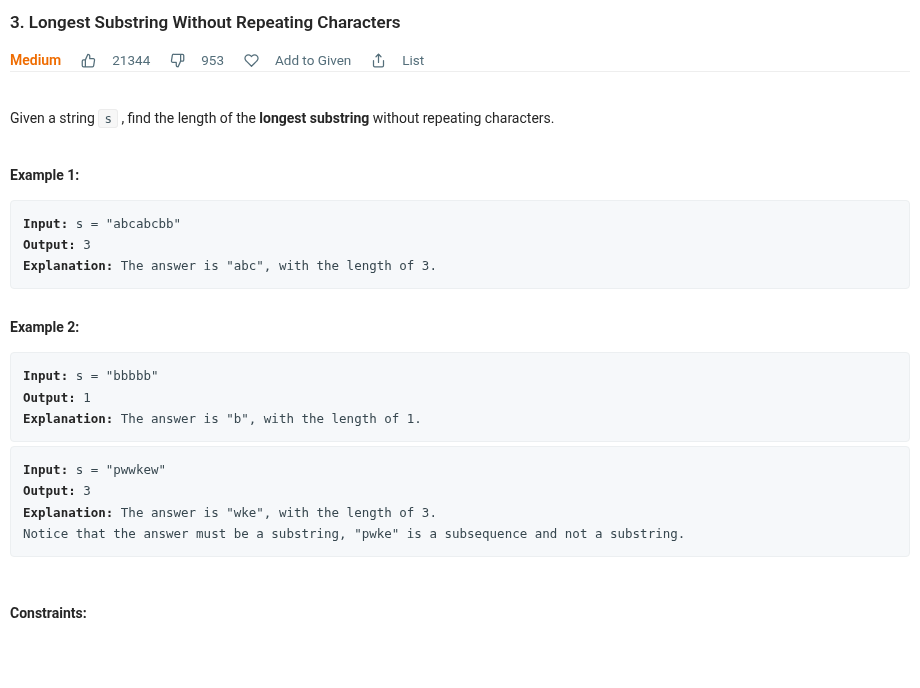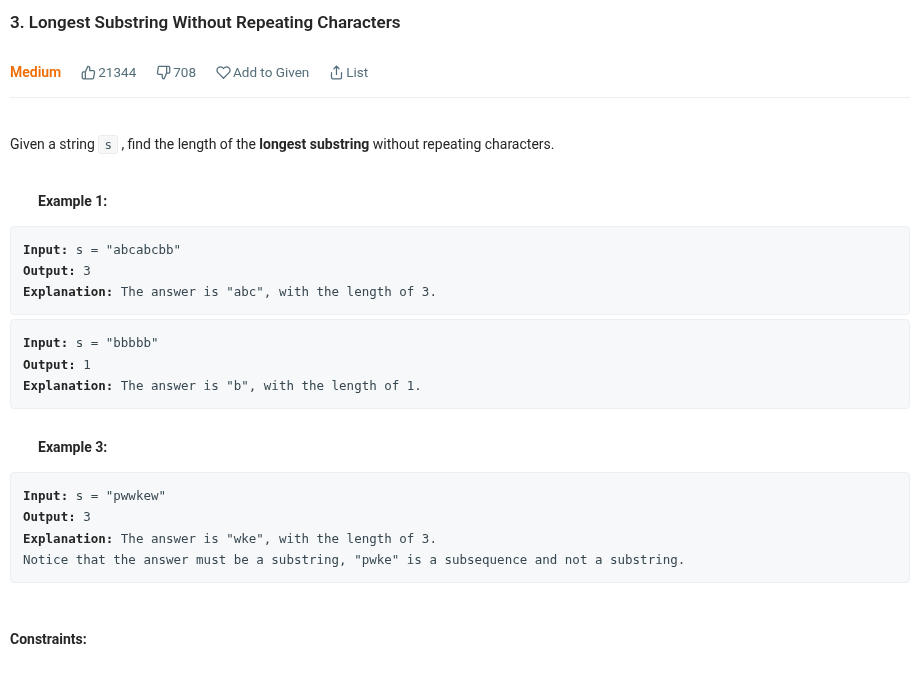--- a/index.html
+++ b/index.html
@@ -9,41 +9,40 @@
     color: #262626;
     font-size: 14px;
     line-height: 1.5;
     padding: 10px 10px 20px 10px;
     width: 920px;
   }
   h1.title {
     font-size: 17px;
     font-weight: 600;
     color: #262626;
-    margin-bottom: 26px;
+    margin-bottom: 14px;
   }
   .meta-row {
     display: flex;
     align-items: center;
     gap: 20px;
-    padding-bottom: 14px;
     border-bottom: 1px solid #eee;
     margin-bottom: 18px;
     font-size: 13.5px;
     color: #546e7a;
   }
   .difficulty {
     color: #ef6c00;
     font-weight: 600;
     font-size: 14px;
   }
   .meta-item {
     display: inline-flex;
     align-items: center;
-    gap: 2px;
+    gap: 16px;
     color: #546e7a;
     cursor: pointer;
   }
   .meta-item svg { flex-shrink: 0; }
   .desc {
     font-size: 14px;
     color: #262626;
     margin-bottom: 36px;
     margin-top: 36px;
   }
@@ -55,21 +54,20 @@
     border-radius: 3px;
     padding: 1px 5px;
     color: #455a64;
   }
   .example-heading {
     font-size: 14px;
     font-weight: 700;
     color: #262626;
     margin-top: 28px;
     margin-bottom: 14px;
-    margin-left: 28px;
   }
   pre.codeblock {
     background: #f6f8fa;
     border: 1px solid #eceff1;
     border-radius: 4px;
     padding: 12px 12px;
     font-family: ui-monospace, SFMono-Regular, Menlo, Consolas, monospace;
     font-size: 12.5px;
     line-height: 1.7;
     color: #37474f;
@@ -98,21 +96,21 @@
     <svg width="15" height="15" viewBox="0 0 24 24" fill="none" stroke="#546e7a" stroke-width="2" stroke-linecap="round" stroke-linejoin="round">
         <path d="M14 9V5a3 3 0 0 0-3-3l-4 9v11h11.28a2 2 0 0 0 2-1.7l1.38-9a2 2 0 0 0-2-2.3zM7 22H4a2 2 0 0 1-2-2v-7a2 2 0 0 1 2-2h3"></path>
       </svg>
     <span>21344</span>
   </span>
 
   <span class="meta-item">
     <svg width="15" height="15" viewBox="0 0 24 24" fill="none" stroke="#546e7a" stroke-width="2" stroke-linecap="round" stroke-linejoin="round">
         <path d="M10 15v4a3 3 0 0 0 3 3l4-9V2H5.72a2 2 0 0 0-2 1.7l-1.38 9a2 2 0 0 0 2 2.3zM17 2h3a2 2 0 0 1 2 2v7a2 2 0 0 1-2 2h-3"></path>
       </svg>
-    <span>708</span>
+    <span>953</span>
   </span>
 
   <span class="meta-item">
     <svg width="15" height="15" viewBox="0 0 24 24" fill="none" stroke="#546e7a" stroke-width="2" stroke-linecap="round" stroke-linejoin="round">
         <path d="M20.84 4.61a5.5 5.5 0 0 0-7.78 0L12 5.67l-1.06-1.06a5.5 5.5 0 0 0-7.78 7.78l1.06 1.06L12 21.23l7.78-7.78 1.06-1.06a5.5 5.5 0 0 0 0-7.78z"></path>
       </svg>
     <span>Add to Given</span>
   </span>
 
   <span class="meta-item">
@@ -130,26 +128,26 @@
 </p>
 
 <div>
   <div class="example-heading">Example 1:</div>
   <pre class="codeblock"><span class="kw">Input:</span><span> s = "abcabcbb"</span>
 <span class="kw">Output:</span><span> 3</span>
 <span class="kw">Explanation:</span><span> The answer is "abc", with the length of 3.</span></pre>
 </div>
 
 <div>
+  <div class="example-heading">Example 2:</div>
   <pre class="codeblock"><span class="kw">Input:</span><span> s = "bbbbb"</span>
 <span class="kw">Output:</span><span> 1</span>
 <span class="kw">Explanation:</span><span> The answer is "b", with the length of 1.</span></pre>
 </div>
 
 <div>
-  <div class="example-heading">Example 3:</div>
   <pre class="codeblock"><span class="kw">Input:</span><span> s = "pwwkew"</span>
 <span class="kw">Output:</span><span> 3</span>
 <span class="kw">Explanation:</span><span> The answer is "wke", with the length of 3.
 Notice that the answer must be a substring, "pwke" is a subsequence and not a substring.</span></pre>
 </div>
 
 <div class="constraints-heading">Constraints:</div>
 
 </body></html>

